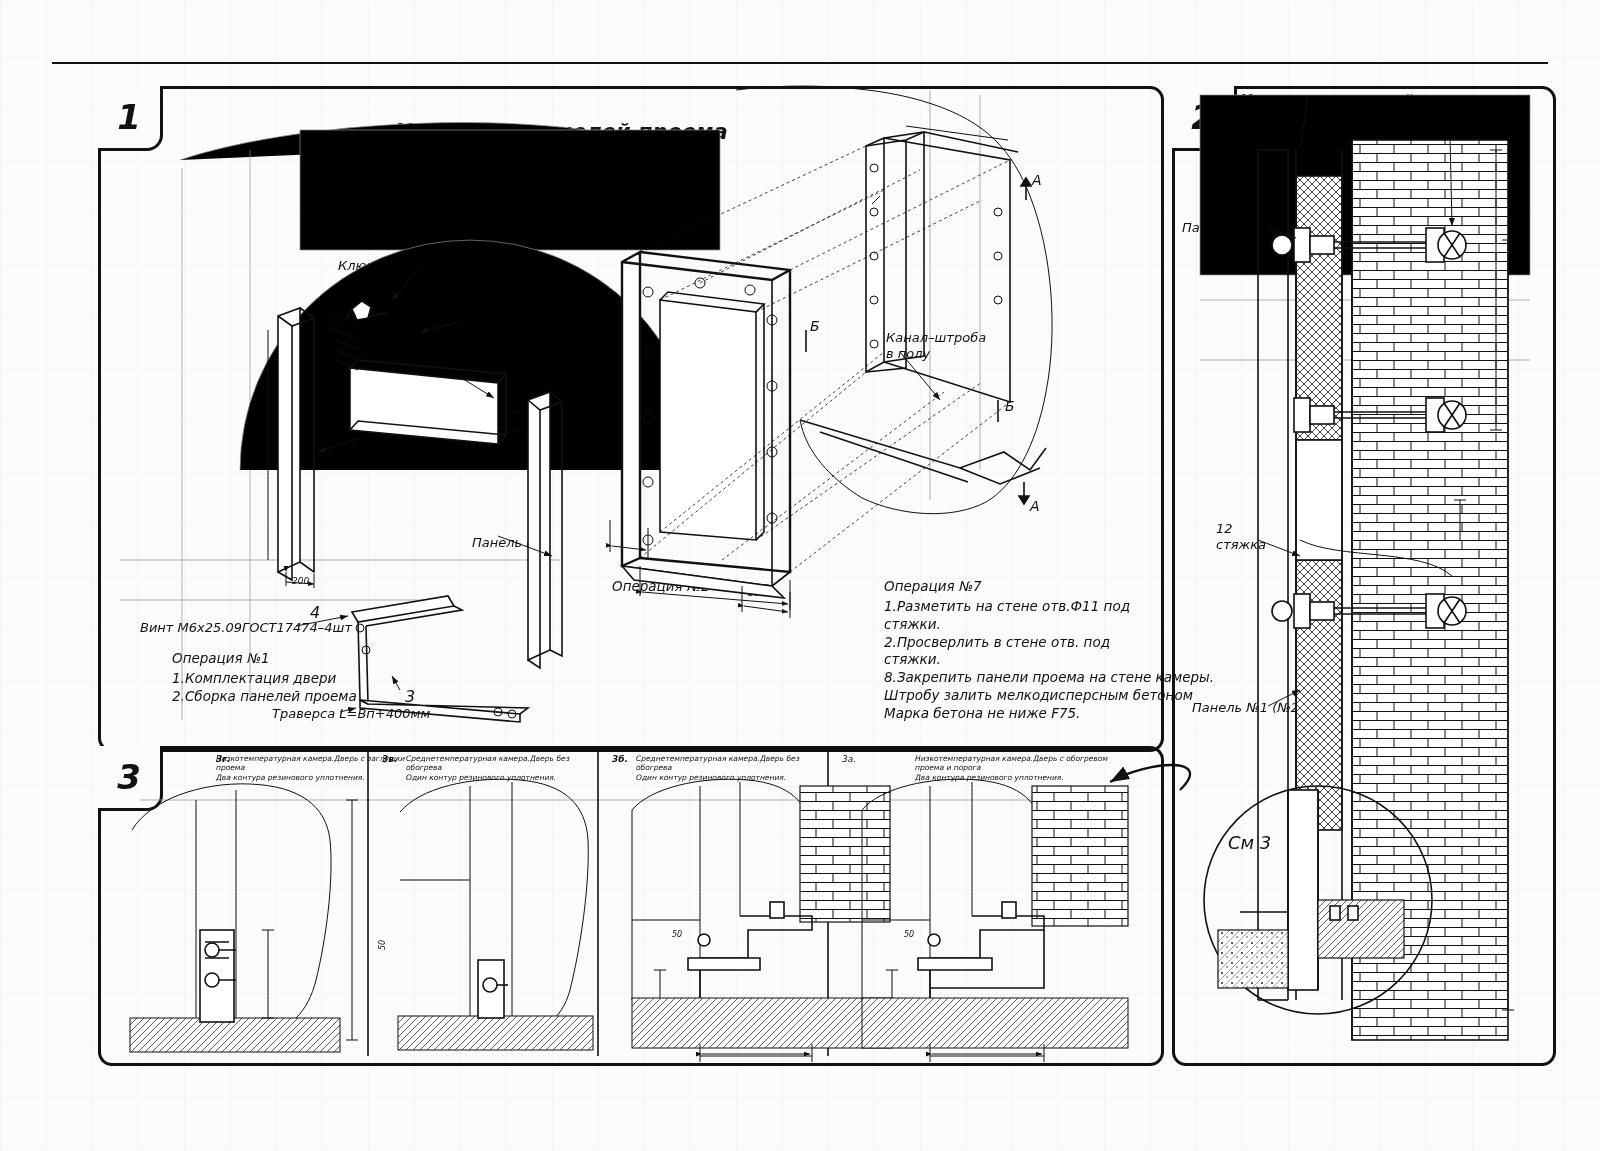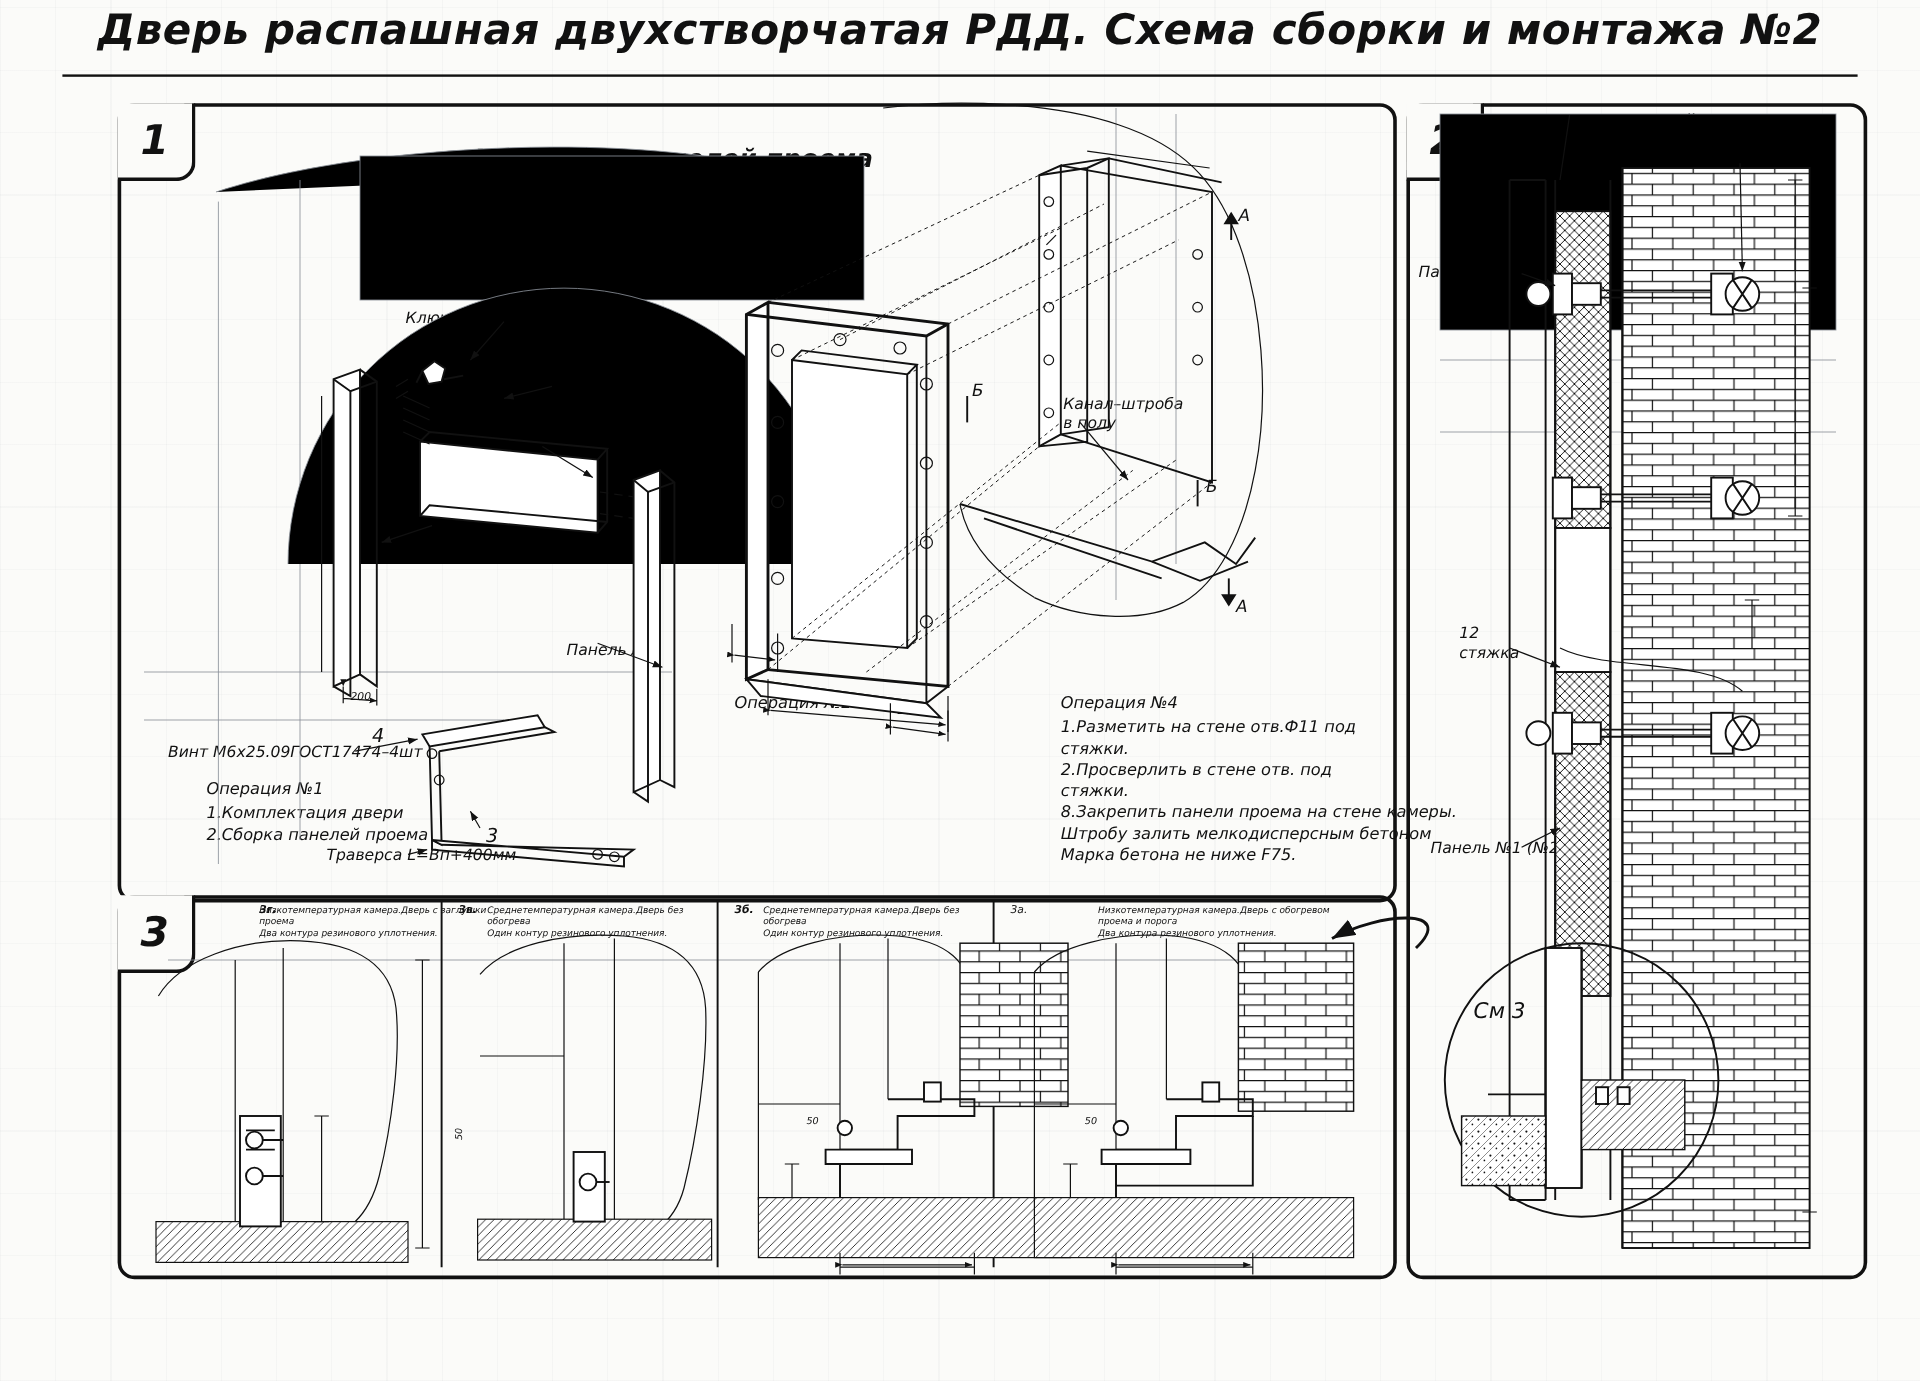--- a/index.html
+++ b/index.html
@@ -94,21 +94,20 @@
   .dashfine{stroke-dasharray:3 3;stroke-width:.8;}
   .faint{stroke:#8a9099;stroke-width:.7;}
   .fillw{fill:#ffffff;}
 </style>
 </head>
 <body>
 
 <div class="page">
   <div class="ghost"></div>
 
-  <div class="title">Дверь распашная двухстворчатая РДД. Схема сборки и монтажа №2</div>
   <div class="title-rule"></div>
 
   <div class="frame" id="frame1"></div>
   <div class="frame" id="frame3"></div>
   <div class="frame" id="frame2"></div>
 
   <div class="badge" id="badge1">1</div>
   <div class="badge" id="badge3">3</div>
   <div class="badge" id="badge2">2</div>
 
@@ -134,21 +133,21 @@
   <div class="hand" style="position:absolute;left:1030px;top:498px;font-size:14px;">А</div>
   <div class="hand" style="position:absolute;left:810px;top:318px;font-size:14px;">Б</div>
   <div class="hand" style="position:absolute;left:1005px;top:398px;font-size:14px;">Б</div>
 
   <div class="hand ops" style="left:172px;top:650px;">Операция №1</div>
   <div class="hand ops" style="left:172px;top:670px;">1.Комплектация двери
 2.Сборка панелей проема</div>
 
   <div class="hand ops" style="left:612px;top:578px;">Операция №2</div>
 
-  <div class="hand ops" style="left:884px;top:578px;">Операция №4</div>
+  <div class="hand ops" style="left:884px;top:578px;">Операция №7</div>
   <div class="hand ops" style="left:884px;top:598px;">1.Разметить на стене отв.Ф11 под
 стяжки.
 2.Просверлить в стене отв.  под
 стяжки.
 8.Закрепить панели проема на стене камеры.
 Штробу залить мелкодисперсным бетоном
 Марка бетона не ниже   F75.</div>
 
   <div class="hand" style="position:absolute;left:292px;top:576px;font-size:9px;">200</div>
   <div class="hand" style="position:absolute;left:622px;top:531px;font-size:9px;">250</div>

